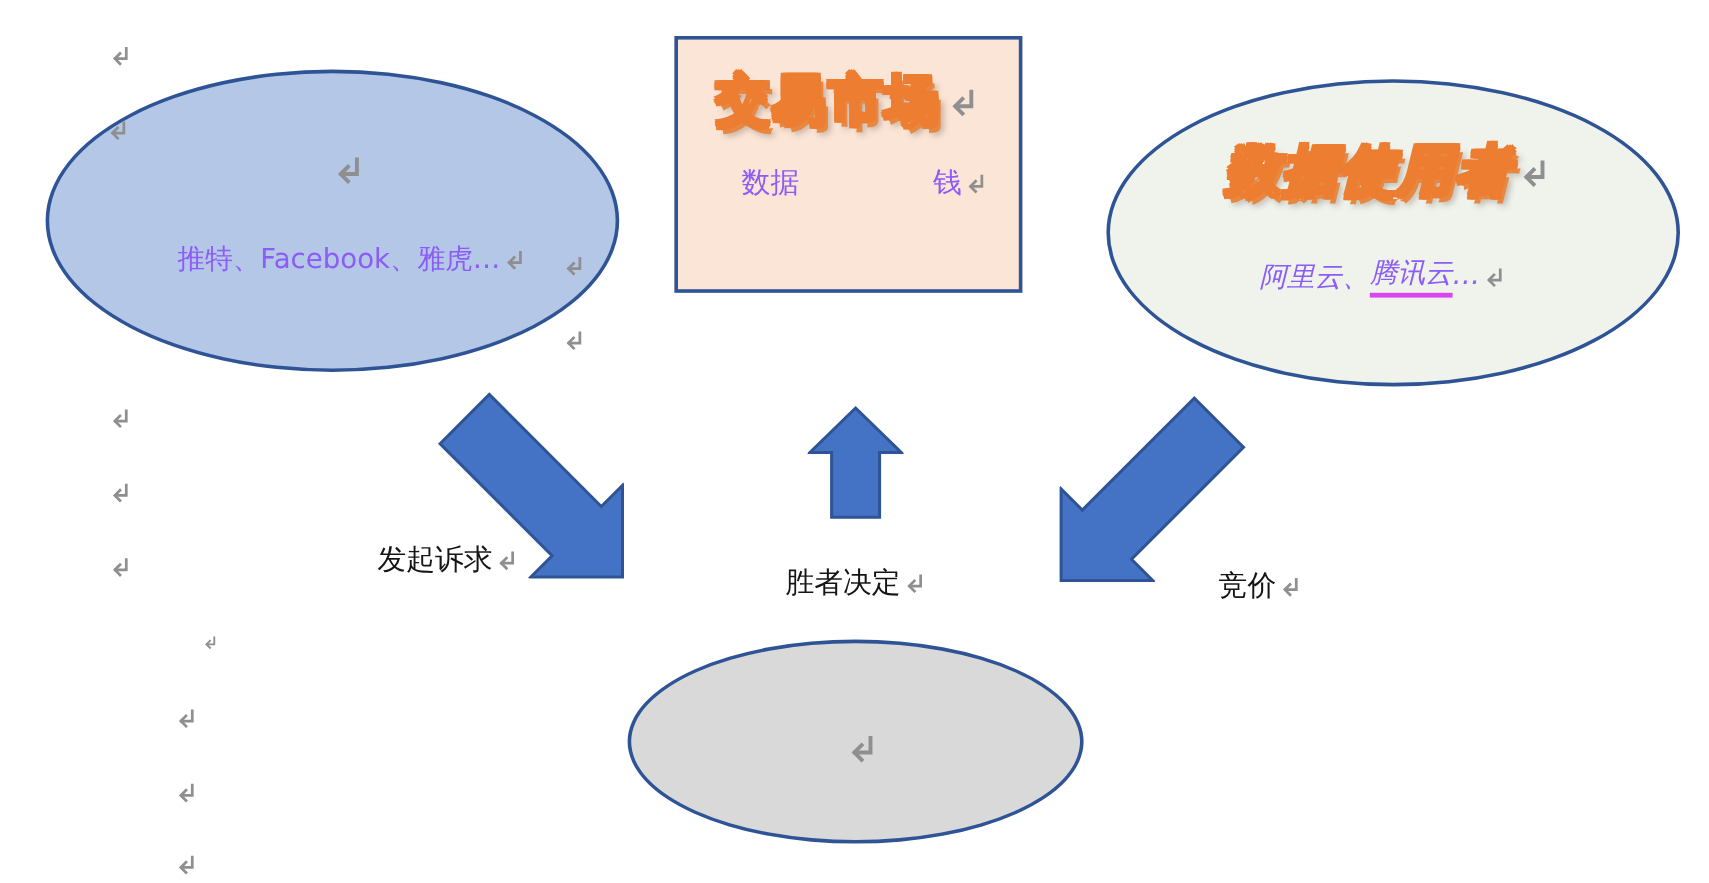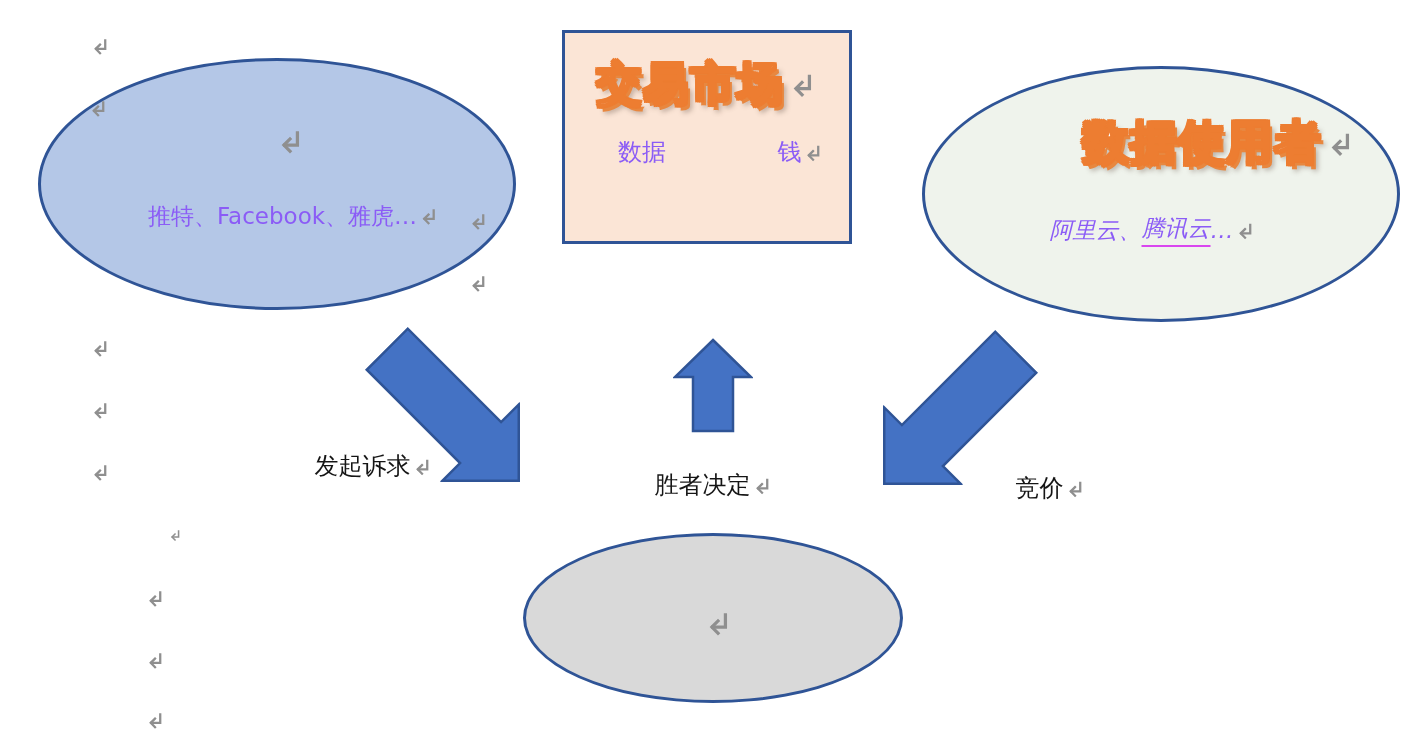--- a/index.html
+++ b/index.html
@@ -20,21 +20,21 @@
   .wordart{
     font-weight:bold;font-size:46px;letter-spacing:2px;color:#fff;
     -webkit-text-stroke:2.2px #ED7D31;
     text-shadow:
       -2px -2px 0 #ED7D31, 2px -2px 0 #ED7D31, -2px 2px 0 #ED7D31, 2px 2px 0 #ED7D31,
       -2px 0 0 #ED7D31, 2px 0 0 #ED7D31, 0 -2px 0 #ED7D31, 0 2px 0 #ED7D31,
       4px 5px 0 #E8873F, 6px 7px 5px rgba(110,90,80,.45);
   }
   .body-text{font-size:24px;color:#8b5cf6;}
   .label-text{font-size:24px;color:#151515;}
-  .blue-underline{border-bottom:2px solid #d946ef;padding-bottom:1px;}
+  .blue-underline{border-bottom:4px solid #d946ef;padding-bottom:1px;}
   
   .mk{width:19px;height:19px;flex:0 0 auto;}
   .mk path{fill:none;stroke:#8F8F8F;stroke-width:2.4;stroke-linecap:square;stroke-linejoin:miter;}
   .mk.inline{margin-left:2px;}
   .mk.lg{width:27px;height:27px;margin-left:4px;}
   .mk.sm{width:13px;height:13px;}
   .stray{position:absolute;transform:translate(-50%,-50%);}
   
   .arrow-svg{position:absolute;}
   .arrow-svg polygon{fill:#4472C4;stroke:#2F5496;stroke-width:2.5;stroke-linejoin:miter;}
@@ -86,21 +86,21 @@
     </svg>
   </div>
   <div class="center-row" style="left:293px;top:216px;">
     <span class="body-text" style="font-size:23px;">推特、Facebook、雅虎…</span>
     <svg class="mk inline" viewBox="0 0 20 20">
       <path d="M15.5 4 V13 H6"></path>
         <path d="M10 8.5 L5.5 13 L10 17.5"></path>
     </svg>
   </div>
 
-  <div class="center-row" style="left:1218px;top:143px;">
+  <div class="center-row" style="left:1156px;top:143px;font-style:italic;">
     <span class="wordart">数据使用者</span>
     <svg class="mk lg" viewBox="0 0 20 20">
       <path d="M15.5 4 V13 H6"></path>
         <path d="M10 8.5 L5.5 13 L10 17.5"></path>
     </svg>
   </div>
   <div class="center-row" style="left:1152px;top:230px;font-style:italic;">
     <span class="body-text" style="font-size:23px;">阿里云、</span>
     <span class="body-text blue-underline" style="font-size:23px;">腾讯云</span>
     <span class="body-text" style="font-size:23px;">…</span>

